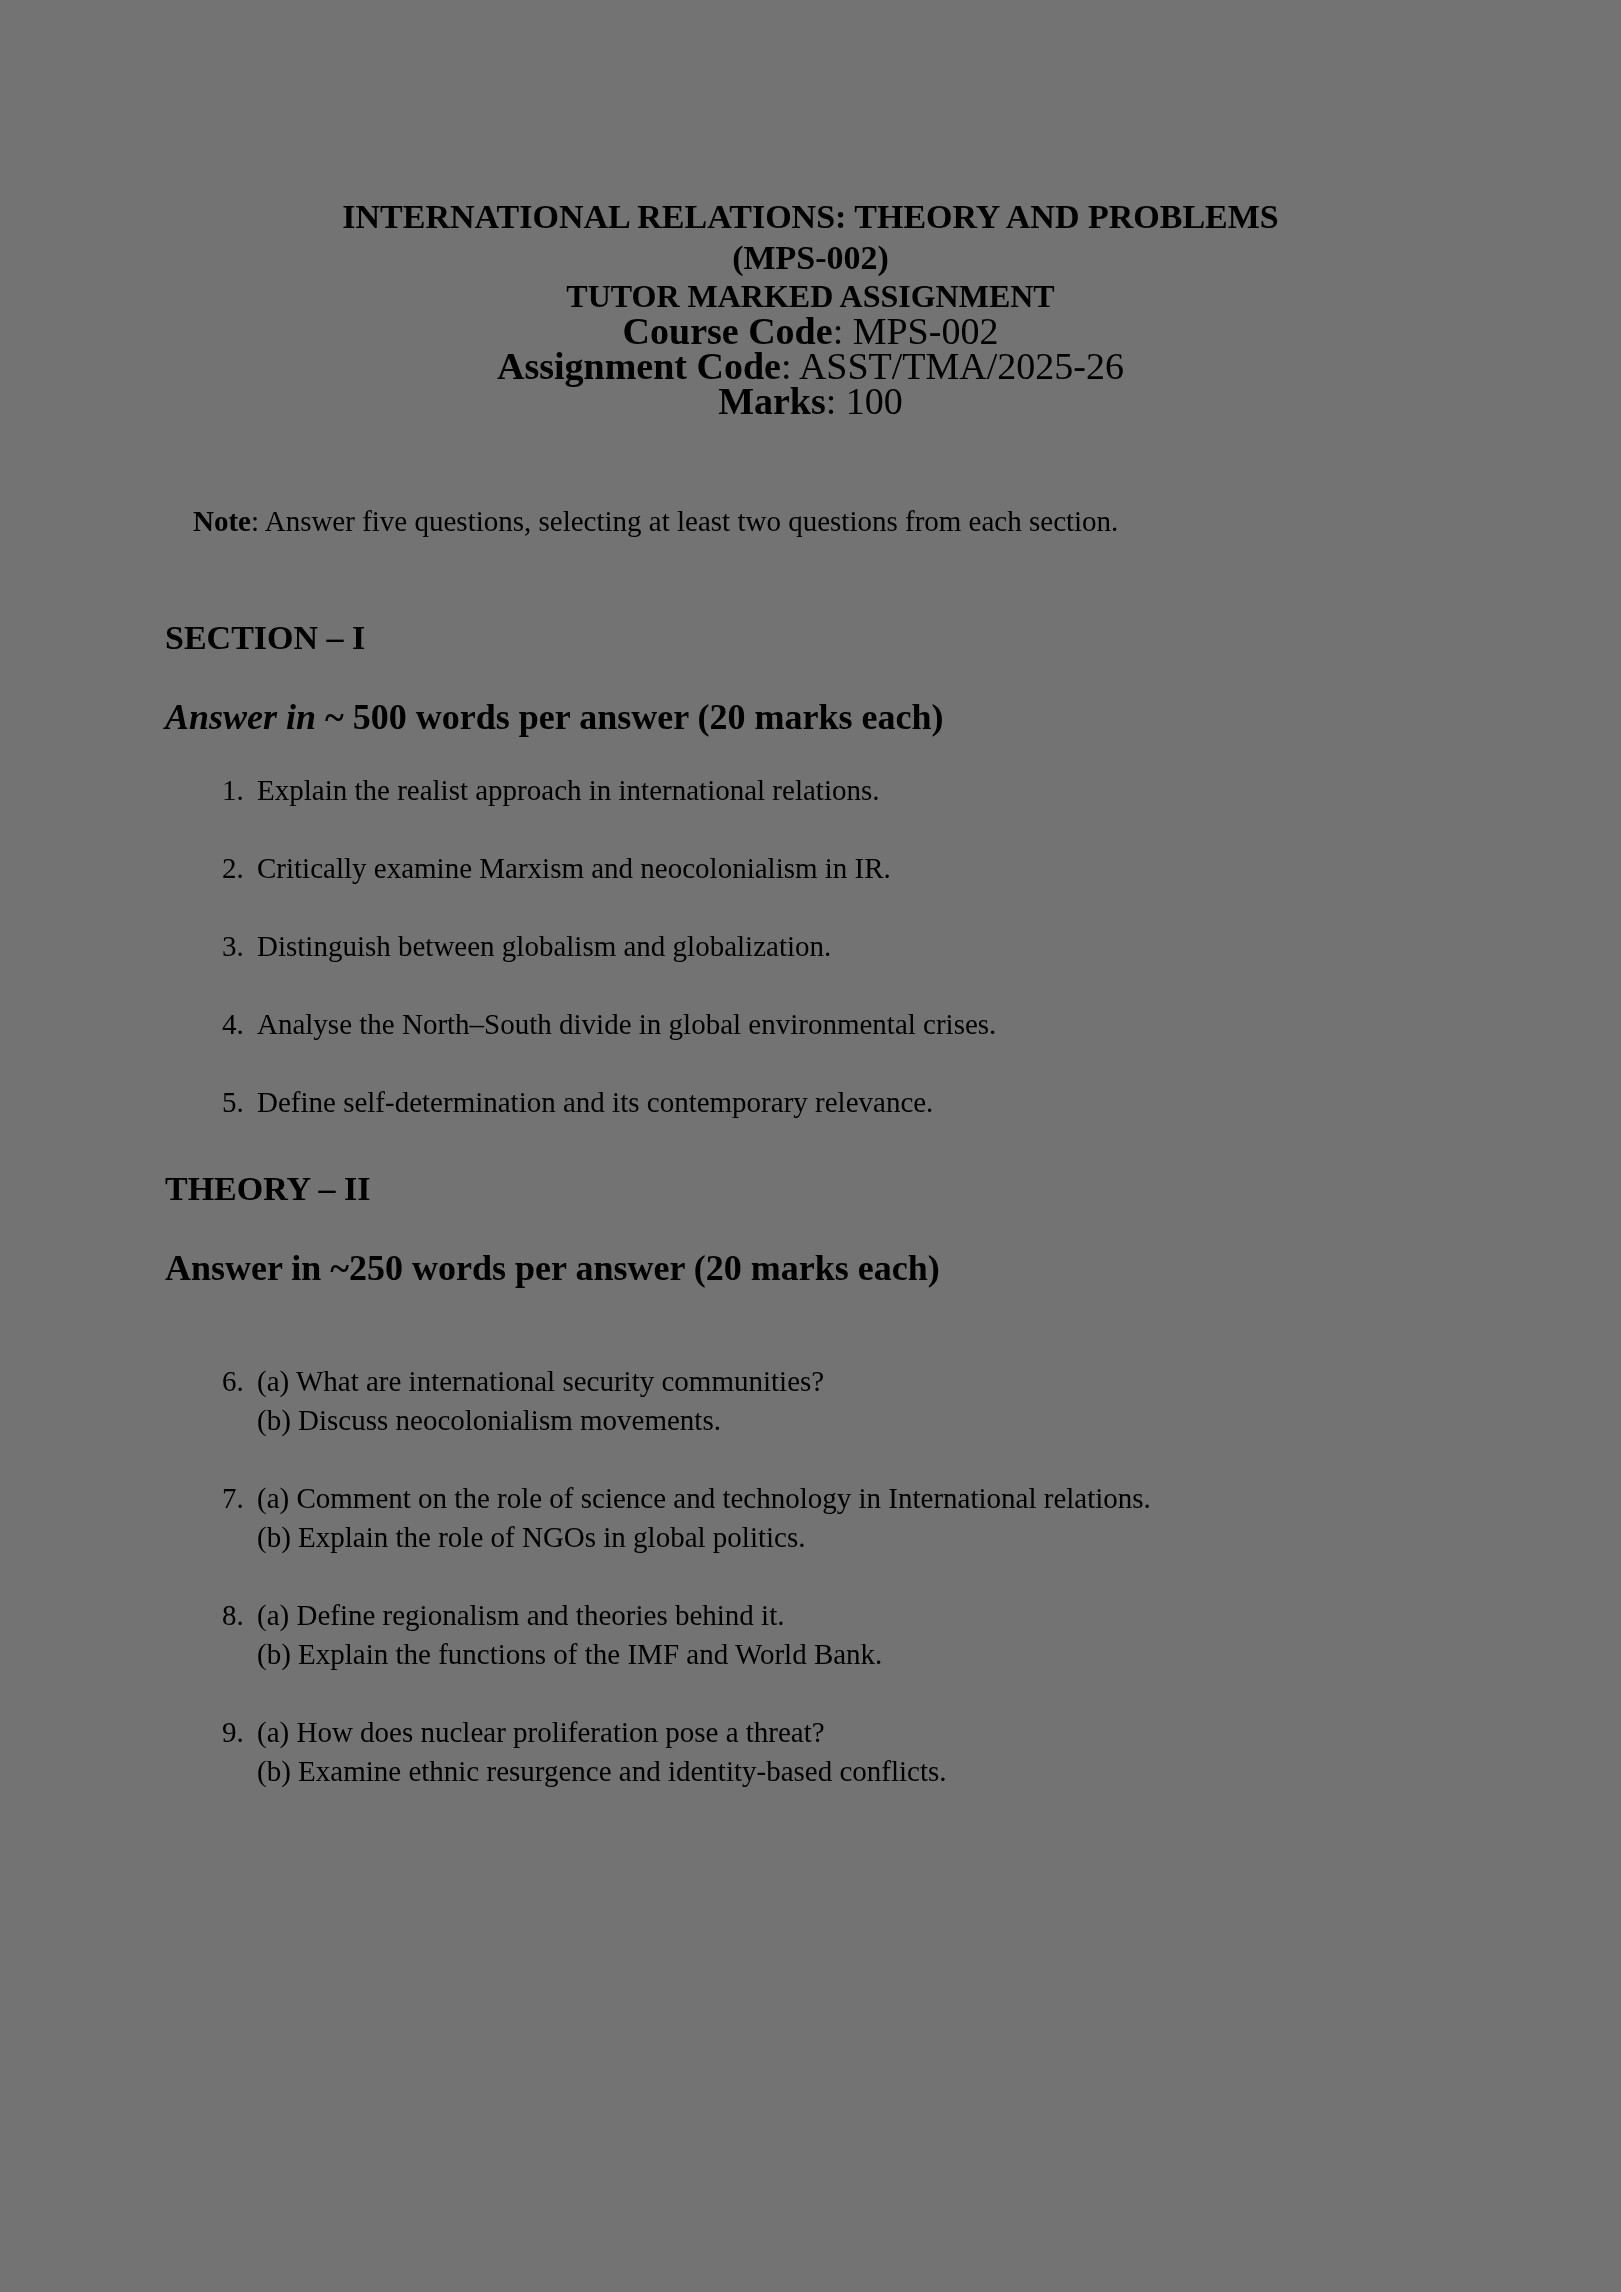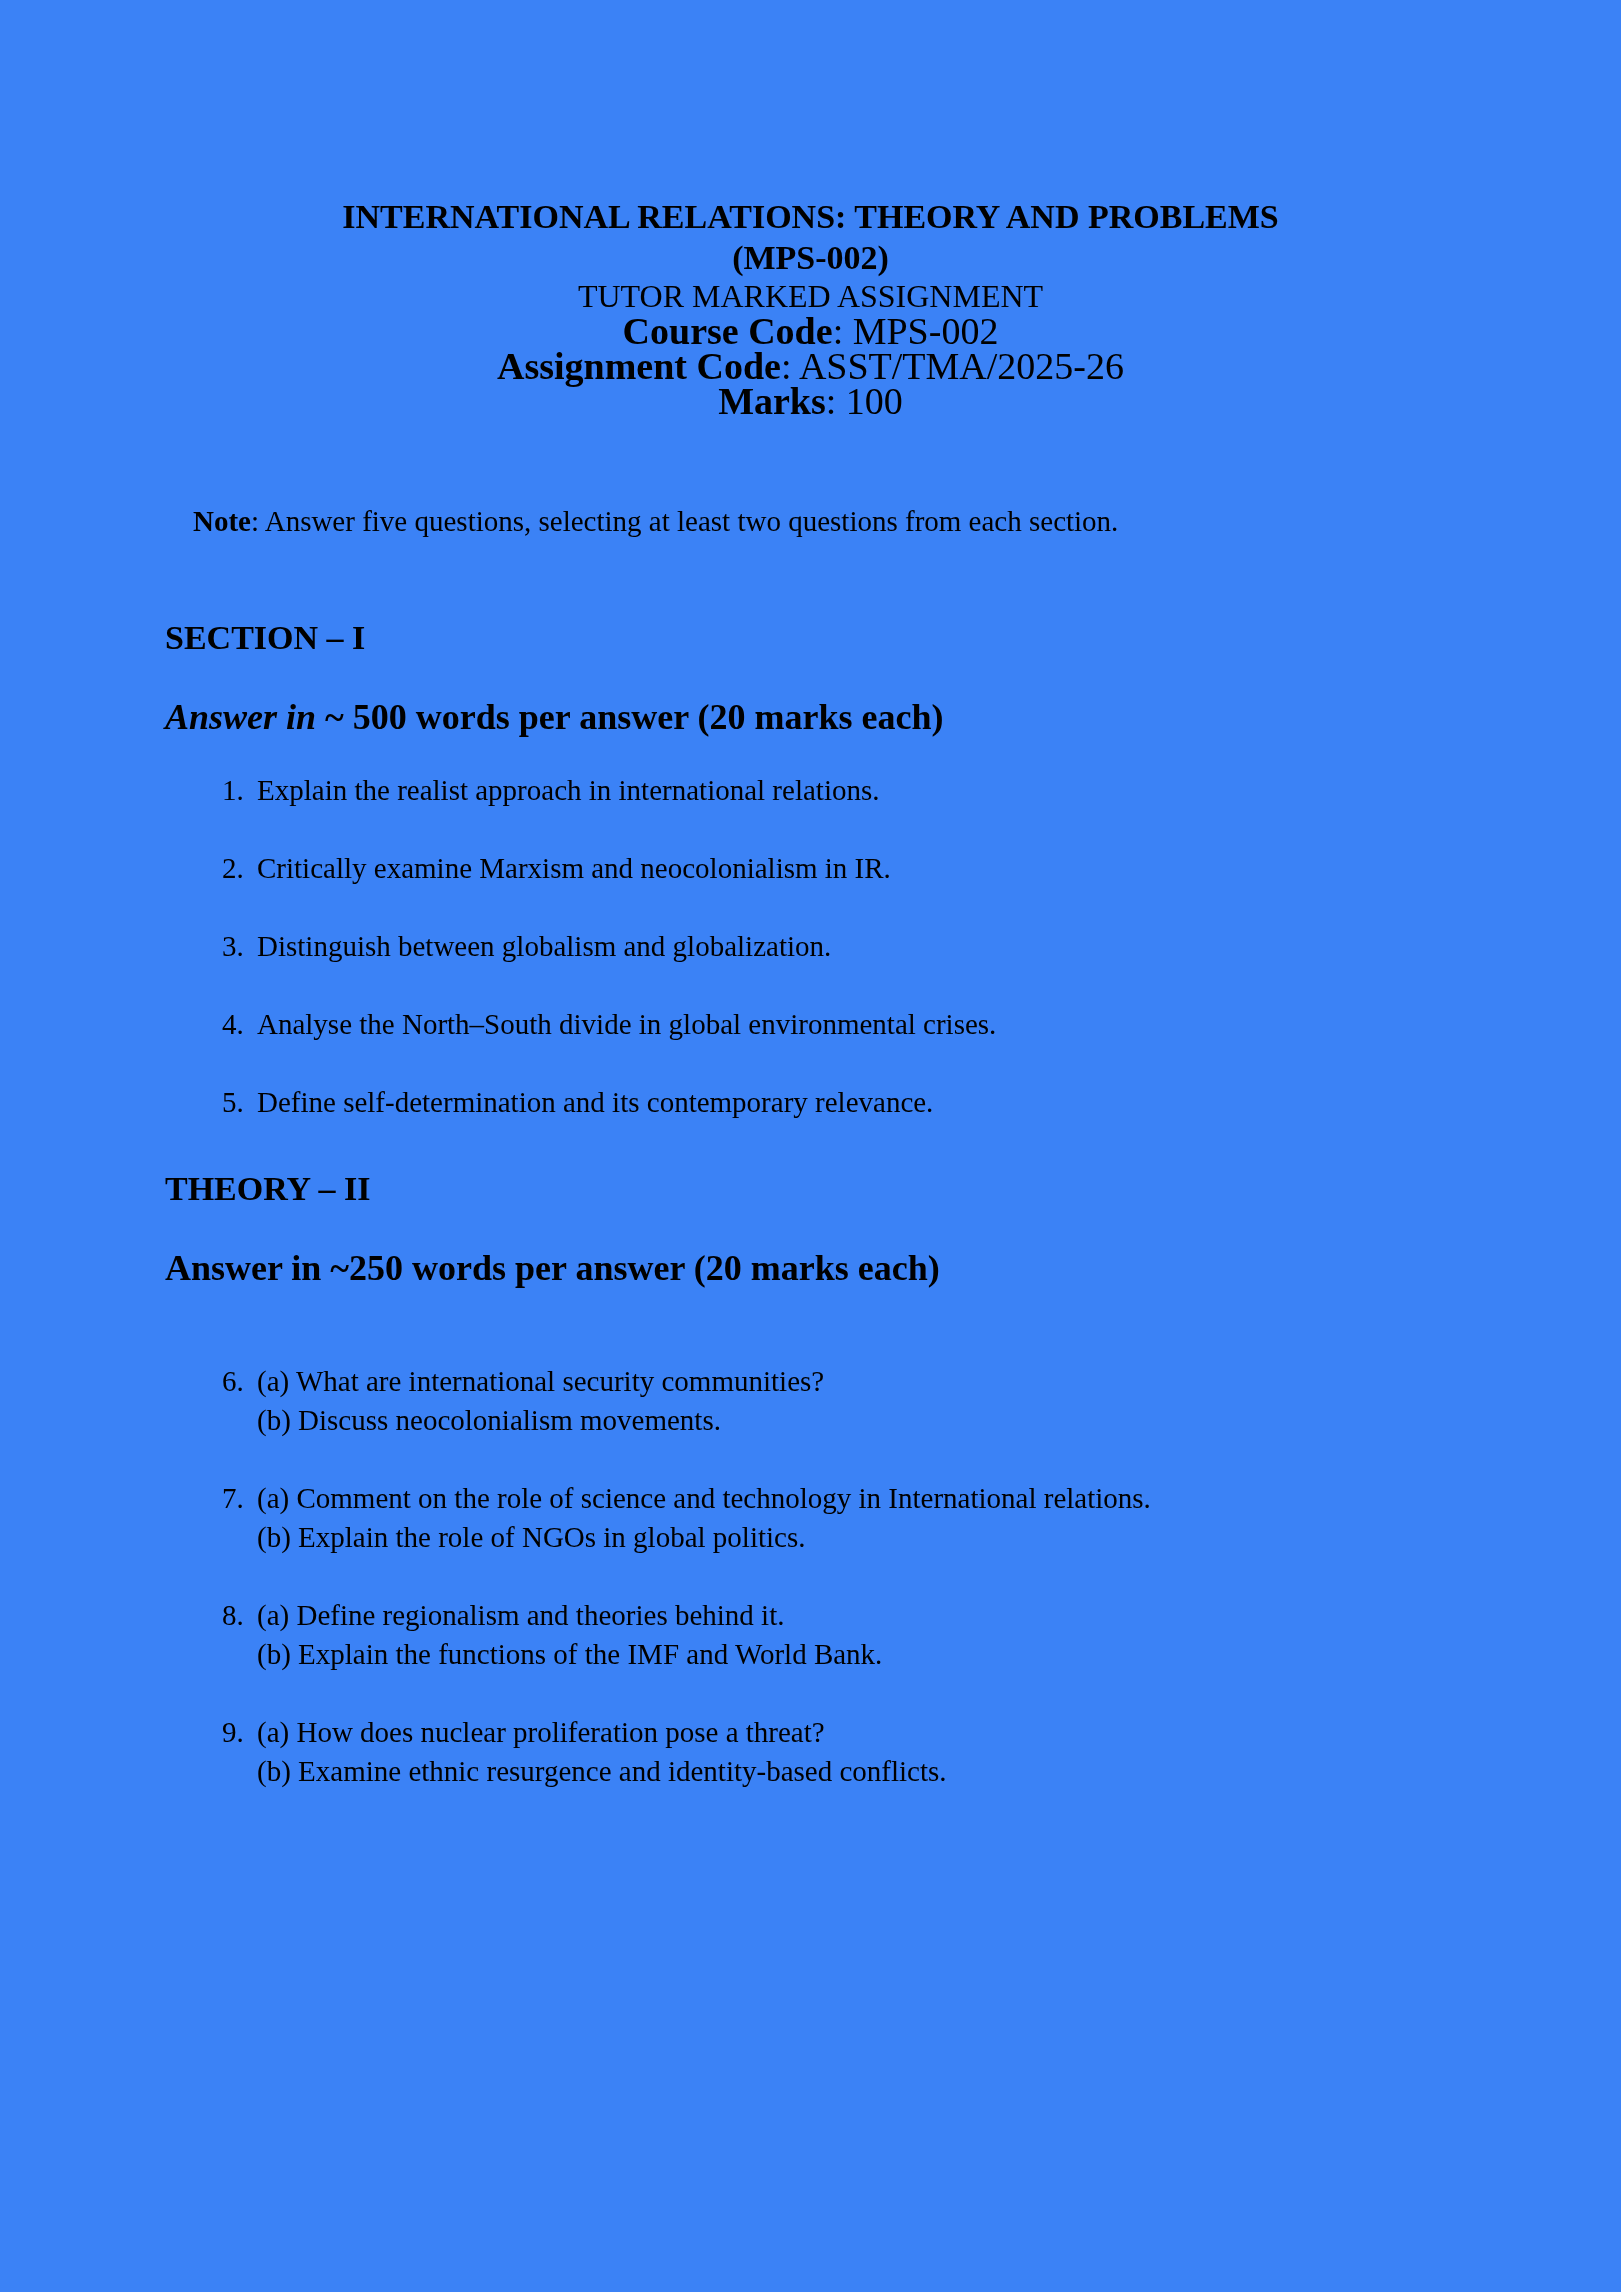--- a/index.html
+++ b/index.html
@@ -4,21 +4,21 @@
 <style>
   html, body {
     margin: 0;
     padding: 0;
     background: #ffffff;
   }
   .page {
     position: relative;
     width: 1621px;
     height: 2293px;
-    background: #3b82f6;
+    background: #737373;
     color: #000000;
     font-family: "Liberation Serif", serif;
     overflow: hidden;
   }
   
   .header {
     padding-top: 196px;
     text-align: center;
   }
   .doc-title {
@@ -26,21 +26,21 @@
     font-weight: bold;
     line-height: 41px;
   }
   .doc-code {
     font-size: 34px;
     font-weight: bold;
     line-height: 41px;
   }
   .doc-subtitle {
     font-size: 32px;
-    font-weight: normal;
+    font-weight: bold;
     line-height: 36px;
   }
   .meta-line {
     font-size: 38px;
     line-height: 35px;
   }
   .meta-label { font-weight: bold; }
 
   
   .note {

